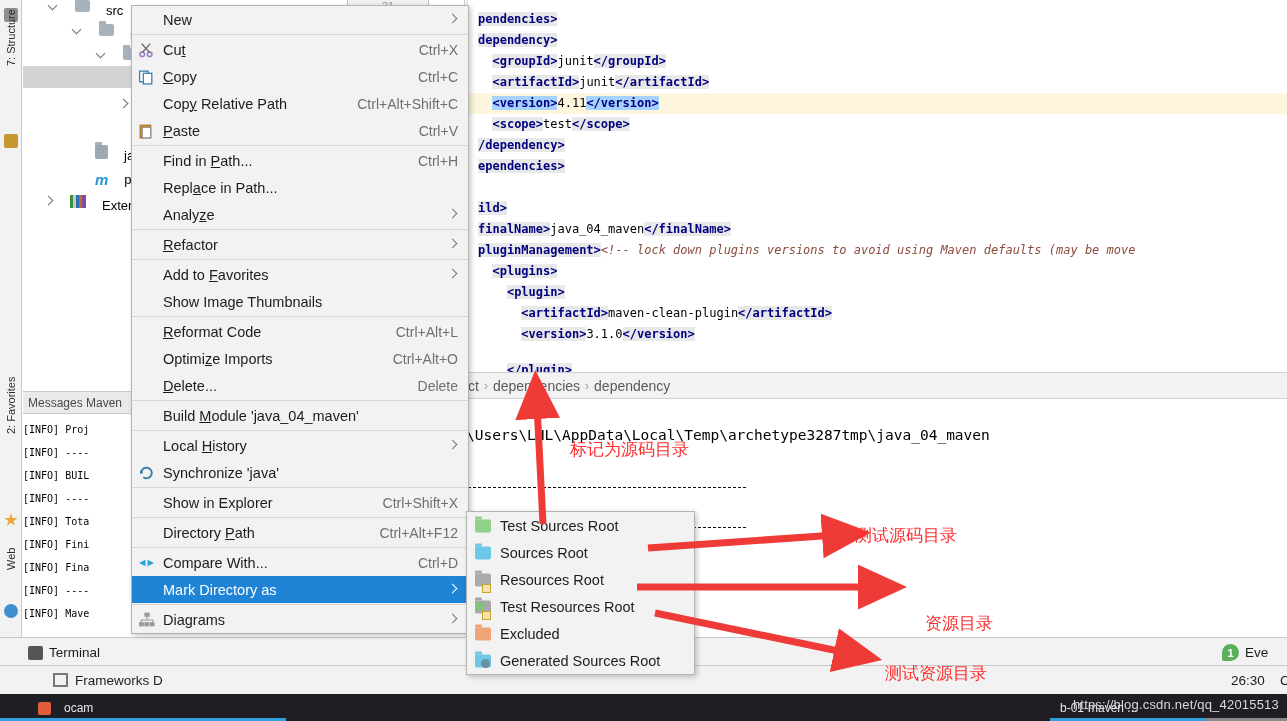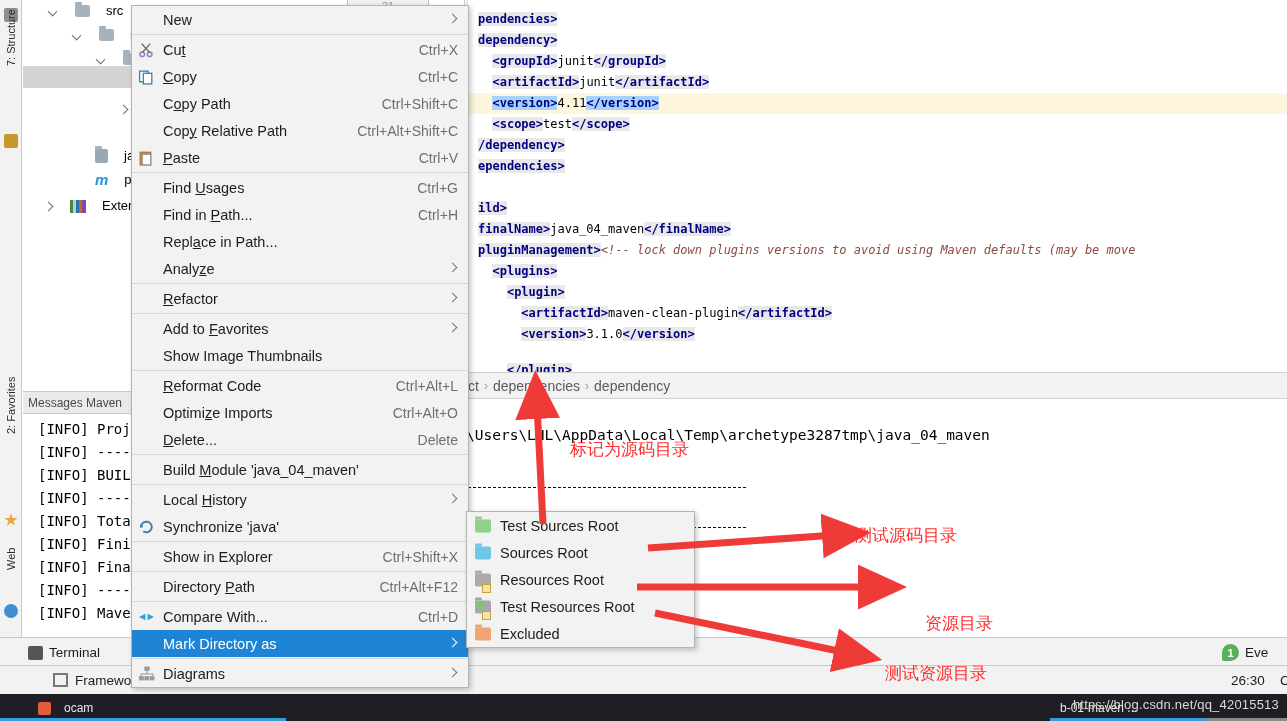--- a/index.html
+++ b/index.html
@@ -29,21 +29,21 @@
   .strip-icon { position: absolute; left: 4px; width: 14px; height: 14px; }
 
   
   .tree-panel {
     position: absolute; left: 23px; top: 0; width: 442px; height: 390px;
     background: #ffffff; border-right: 1px solid #c9c9c9;
   }
   .tree-row {
     position: absolute; height: 22px; line-height: 22px;
     font-size: 13px; color: #000; white-space: nowrap;
-    display: flex; align-items: center; gap: 16px;
+    display: flex; align-items: flex-start; gap: 16px;
   }
   .chev { display: inline-block; width: 11px; height: 11px; position: relative; }
   .chev::before {
     content: ''; position: absolute; left: 1px; top: 2px;
     width: 6px; height: 6px; border-right: 1.6px solid #6e6e6e;
     border-bottom: 1.6px solid #6e6e6e; transform: rotate(45deg);
   }
   .chev.right::before { transform: rotate(-45deg); left: 2px; top: 2px; }
   .folder {
     display: inline-block; width: 15px; height: 12px; position: relative;
@@ -99,22 +99,22 @@
   .msg-panel {
     position: absolute; left: 23px; top: 391px; width: 442px; height: 246px;
     background: #fff; border-top: 1px solid #c9c9c9;
   }
   .msg-tabbar {
     position: absolute; left: 0; top: 0; width: 442px; height: 22px;
     background: #eaeaea; border-bottom: 1px solid #c9c9c9;
     font-size: 12px; color: #4a4a4a; line-height: 22px; padding-left: 5px;
   }
   .msg-line {
-    position: absolute; left: 15px; height: 23px; line-height: 23px;
-    font-family: "DejaVu Sans Mono", monospace; font-size: 14px; color: #000;
+    position: absolute; left: 0; height: 23px; line-height: 23px;
+    font-family: "DejaVu Sans Mono", monospace; font-size: 10px; color: #000;
     white-space: pre;
   }
 
   
   .lower-right {
     position: absolute; left: 466px; top: 399px; width: 821px; height: 238px;
     background: #fff;
   }
   .path-text {
     position: absolute; font-family: "DejaVu Sans Mono", monospace;
@@ -347,40 +347,32 @@
       </div>
       <div class="mi">
         <span class="mico"><svg width="17" height="17" viewBox="0 0 16 16">
             <rect x="1.5" y="2.5" width="8" height="10" fill="#fff" stroke="#3b7fa8" stroke-width="1.2"></rect>
             <rect x="5" y="4.5" width="8" height="10" fill="#fff" stroke="#3b7fa8" stroke-width="1.2"></rect>
           </svg></span>
         <span><span class="ulined">C</span>opy</span>
         <span class="accel">Ctrl+C</span>
       </div>
       <div class="mi">
-        <span>C<span class="ulined">o</span>py Path</span>
-        <span class="accel">Ctrl+Shift+C</span>
-      </div>
-      <div class="mi">
         <span>Cop<span class="ulined">y</span> Relative Path</span>
         <span class="accel">Ctrl+Alt+Shift+C</span>
       </div>
       <div class="mi">
         <span class="mico"><svg width="17" height="17" viewBox="0 0 16 16">
             <rect x="2" y="2.5" width="10" height="12" fill="#d8912e" stroke="#a9701f" stroke-width="1"></rect>
             <rect x="4" y="4.5" width="8" height="10" fill="#fff" stroke="#888" stroke-width="1"></rect>
           </svg></span>
         <span><span class="ulined">P</span>aste</span>
         <span class="accel">Ctrl+V</span>
       </div>
       <div class="msep"></div>
-      <div class="mi">
-        <span>Find <span class="ulined">U</span>sages</span>
-        <span class="accel">Ctrl+G</span>
-      </div>
       <div class="mi">
         <span>Find in <span class="ulined">P</span>ath...</span>
         <span class="accel">Ctrl+H</span>
       </div>
       <div class="mi">
         <span>Repl<span class="ulined">a</span>ce in Path...</span>
       </div>
       <div class="mi">
         <span>Analy<span class="ulined">z</span>e</span>
         <span class="arrow"></span>
@@ -481,20 +473,25 @@
       <div class="smi">
         <span class="sfold" style="background: rgb(168, 168, 168);"></span>
         <span class="stripes"></span>
         <span style="position: absolute; left: 9px; top: 9px; width: 7px; height: 8px; background: rgb(127, 196, 122);"></span>
         <span>Test Resources Root</span>
       </div>
       <div class="smi">
         <span class="sfold" style="background: rgb(239, 164, 119);"></span>
         <span>Excluded</span>
       </div>
+      <div class="smi">
+        <span class="sfold" style="background: rgb(110, 198, 232);"></span>
+        <span style="position: absolute; left: 14px; top: 12px; width: 9px; height: 9px; background: rgb(107, 143, 165); border-radius: 50%;"></span>
+        <span>Generated Sources Root</span>
+      </div>
     </div>
 
   <div class="bottombar">
     <div class="bb-item" style="left:28px;top:0;">
       <span style="display:inline-block;width:15px;height:14px;background:#555;border-radius:2px;"></span>
       <span>Terminal</span>
     </div>
     <div class="bb-item" style="left:1222px;top:0;">
       <span class="event-badge">1</span>
       <span>Eve</span>

